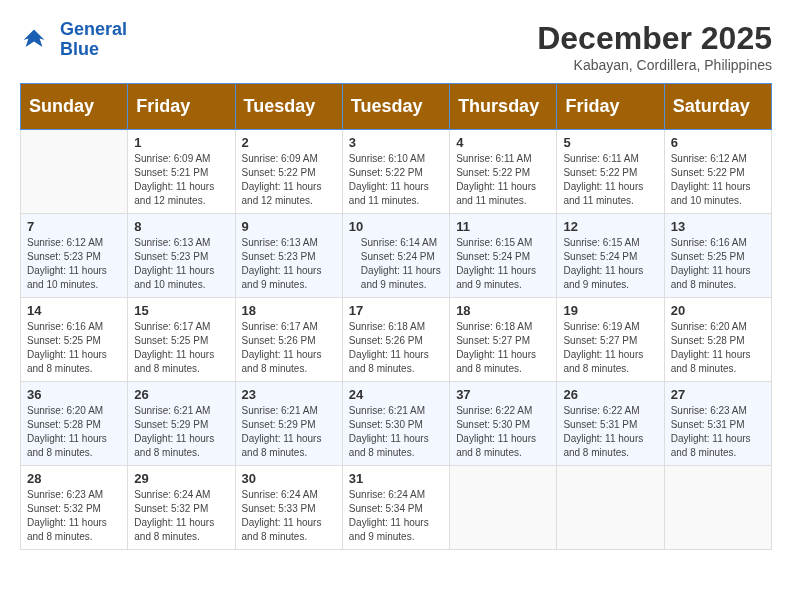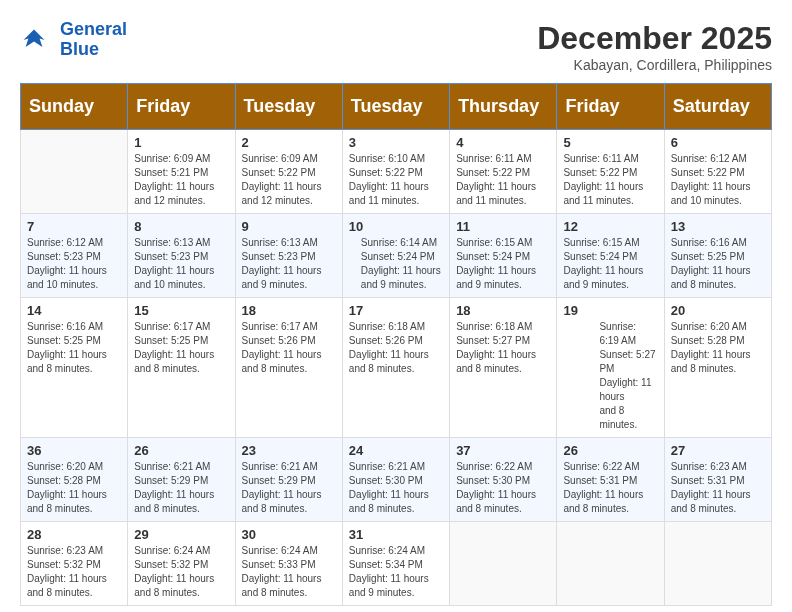--- a/index.html
+++ b/index.html
@@ -245,21 +245,21 @@
         </td>
         <td>
           <span class="day-num">18</span>
           <div class="day-info" style="white-space: pre-line;">Sunrise: 6:18 AM
 Sunset: 5:27 PM
 Daylight: 11 hours
 and 8 minutes.</div>
         </td>
         <td>
           <span class="day-num">19</span>
-          <div class="day-info" style="white-space: pre-line; margin-left: 36px;">Sunrise: 6:19 AM
+          <div class="day-info" style="white-space: pre-line;">Sunrise: 6:19 AM
 Sunset: 5:27 PM
 Daylight: 11 hours
 and 8 minutes.</div>
         </td>
         <td>
           <span class="day-num">20</span>
           <div class="day-info" style="white-space: pre-line;">Sunrise: 6:20 AM
 Sunset: 5:28 PM
 Daylight: 11 hours
 and 8 minutes.</div>

